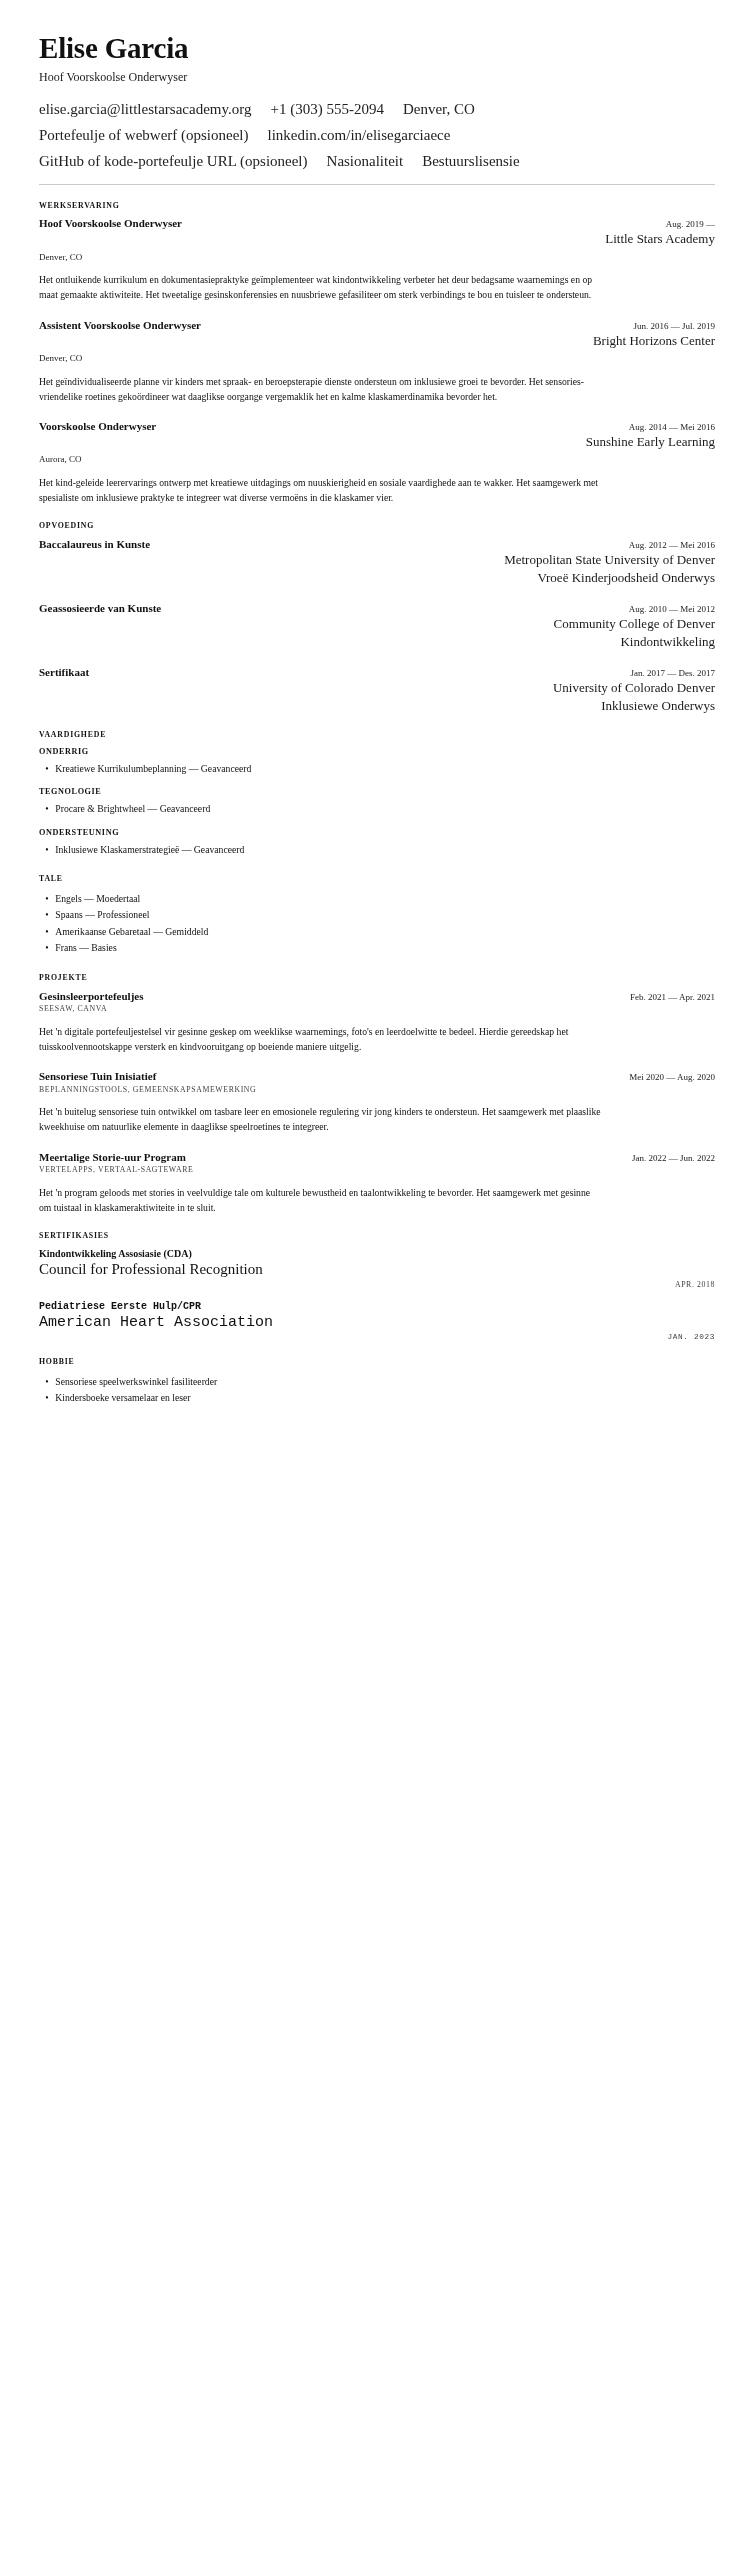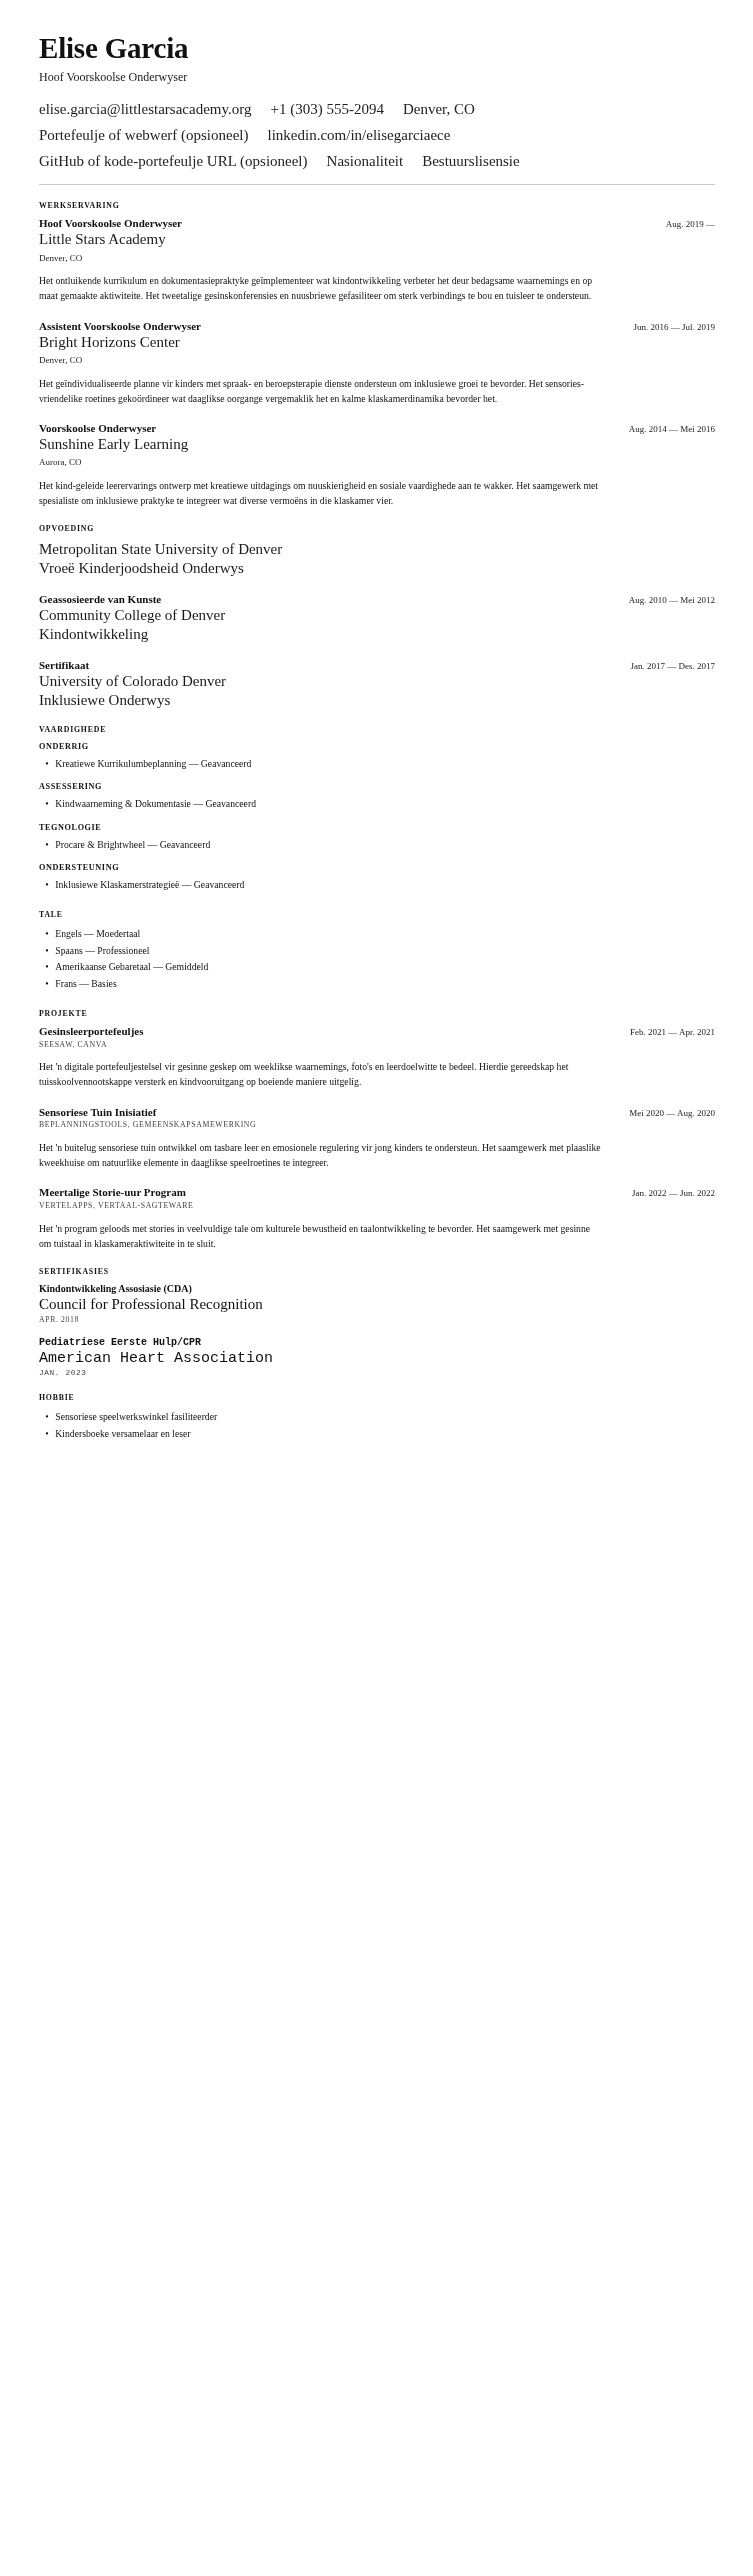--- a/index.html
+++ b/index.html
@@ -74,23 +74,24 @@
     font-weight: bold;
     margin: 0;
   }
   .entry-date {
     font-size: 9px;
     color: #222222;
     white-space: nowrap;
     padding-left: 15px;
   }
   .entry-sub {
-    font-size: 15px;
+    font-size: 13px;
     margin: 1.9px 0 0 0;
     color: #1a1a1a;
+    text-align: right;
   }
   .entry-loc {
     font-size: 9px;
     margin: 4.4px 0 0 0;
     color: #222222;
   }
   .entry-meta {
     font-size: 7.8px;
     letter-spacing: 0.6px;
     text-transform: uppercase;
@@ -141,20 +142,21 @@
   .cert-issuer {
     font-size: 15px;
     margin: 1.9px 0 0 0;
   }
   .cert-date {
     font-size: 7.8px;
     letter-spacing: 0.6px;
     text-transform: uppercase;
     color: #444444;
     margin: 1.9px 0 0 0;
+    text-align: right;
   }
 </style>
 </head>
 <body>
 
 <div class="page">
 
   <h1 class="name">Elise Garcia</h1>
   <div class="headline">Hoof Voorskoolse Onderwyser</div>
 
@@ -207,20 +209,24 @@
       <p class="entry-sub">Sunshine Early Learning</p>
       <p class="entry-loc">Aurora, CO</p>
       <p class="entry-desc">Het kind-geleide leerervarings ontwerp met kreatiewe uitdagings om nuuskierigheid en sosiale vaardighede aan te wakker. Het saamgewerk met spesialiste om inklusiewe praktyke te integreer wat diverse vermoëns in die klaskamer vier.</p>
     </div>
   </div>
 
   <div class="section">
     <div class="section-title">Opvoeding</div>
 
     <div class="entry">
+      <div class="entry-head">
+        <h3 class="entry-title">Baccalaureus in Kunste</h3>
+        <span class="entry-date">Aug. 2012 — Mei 2016</span>
+      </div>
       <p class="entry-sub">Metropolitan State University of Denver</p>
       <p class="entry-sub">Vroeë Kinderjoodsheid Onderwys</p>
     </div>
 
     <div class="entry">
       <div class="entry-head">
         <h3 class="entry-title">Geassosieerde van Kunste</h3>
         <span class="entry-date">Aug. 2010 — Mei 2012</span>
       </div>
       <p class="entry-sub">Community College of Denver</p>
@@ -240,26 +246,20 @@
   <div class="section">
     <div class="section-title">Vaardighede</div>
 
     <div class="skill-group">
       <div class="skill-head">Onderrig</div>
       <ul class="bullets">
         <li>Kreatiewe Kurrikulumbeplanning — Geavanceerd</li>
       </ul>
     </div>
 
-    <div class="skill-group">
-      <div class="skill-head">Assessering</div>
-      <ul class="bullets">
-        <li>Kindwaarneming &amp; Dokumentasie — Geavanceerd</li>
-      </ul>
-    </div>
 
     <div class="skill-group">
       <div class="skill-head">Tegnologie</div>
       <ul class="bullets">
         <li>Procare &amp; Brightwheel — Geavanceerd</li>
       </ul>
     </div>
 
     <div class="skill-group">
       <div class="skill-head">Ondersteuning</div>

